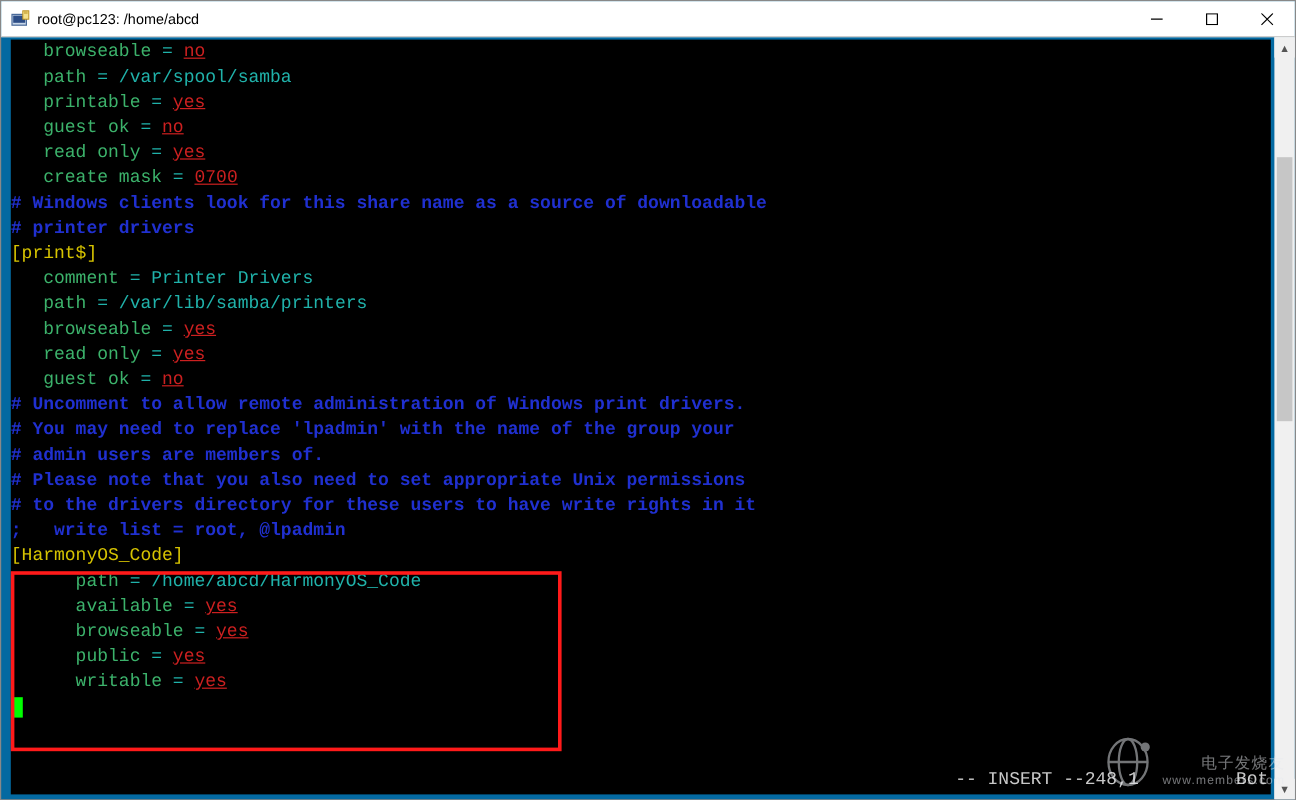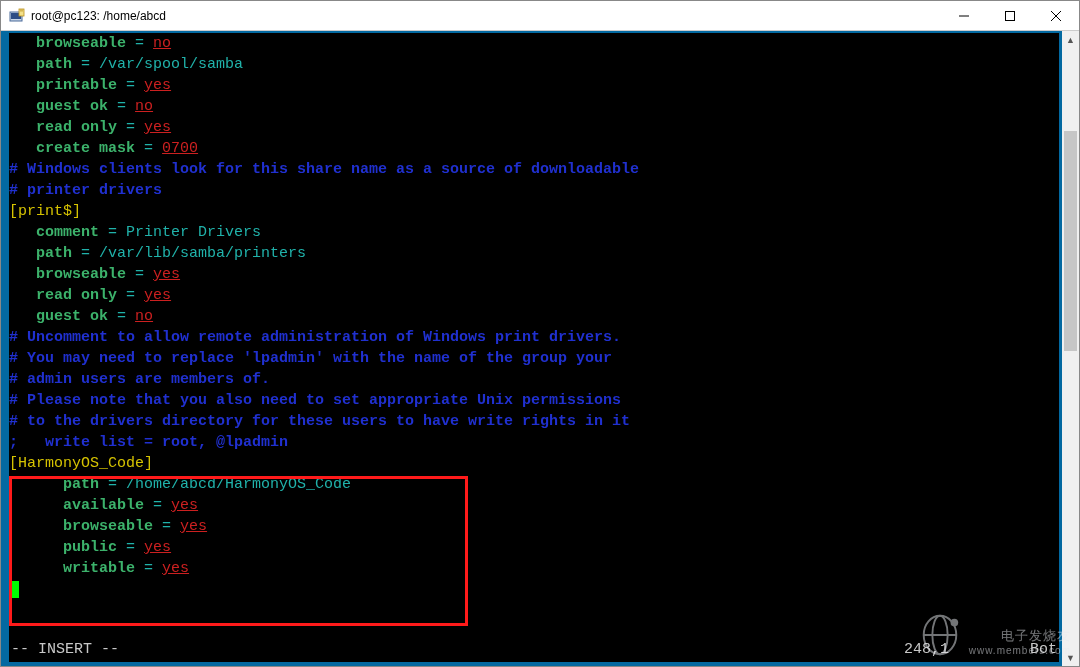--- a/index.html
+++ b/index.html
@@ -7,29 +7,29 @@
   .window { width: 1080px; height: 667px; background: #0369a1; position: relative; border: 1px solid #888; }
   .titlebar { height: 30px; background: #fff; display: flex; align-items: center; justify-content: space-between; border-bottom: 1px solid #ccc; }
   .title-left { display: flex; align-items: center; gap: 6px; padding-left: 8px; font-size: 12px; color: #000; }
   .putty-icon { width: 16px; height: 16px; }
   .win-controls { display: flex; height: 100%; }
   .win-btn { width: 46px; height: 100%; display: flex; align-items: center; justify-content: center; cursor: pointer; }
   .term { position: absolute; top: 32px; left: 8px; right: 20px; bottom: 4px; background: #000; font-family: "Consolas","Courier New",monospace; font-size: 15px; line-height: 21px; white-space: pre; color: #ccc; overflow: hidden; }
   .scrollbar { position: absolute; top: 30px; right: 0; width: 17px; bottom: 0; background: #f0f0f0; }
   .sb-up, .sb-down { height: 17px; background: #f0f0f0; display:flex; align-items:center; justify-content:center; font-size:9px; color:#555; }
   .sb-thumb { position: absolute; left: 2px; right: 2px; top: 100px; height: 220px; background: #c6c6c6; border-radius: 0; }
-  .c-green  { color: #3cb26b; font-weight: bold; }
+  .c-green  { color: #3cb26b; }
   .c-cyan   { color: #20b2aa; }
   .c-red    { color: #cc2020; text-decoration: underline; }
   .c-yellow { color: #d6c300; }
   .c-blue   { color: #2030d0; font-weight: bold; }
   .c-white  { color: #c8c8c8; }
   .redbox { position: absolute; border: 3px solid #ff1a1a; pointer-events: none; }
   .cursor-block { display:inline-block; width: 10px; height: 17px; background: #00ff00; vertical-align: text-bottom; }
-  .status-line { position: absolute; bottom: 2px; left: 0; right: 0; display: flex; justify-content: space-between; padding: 0 2px; }
+  .status-line { position: absolute; bottom: 2px; left: 0; right: 0; display: flex; justify-content: flex-end; padding: 0 2px; }
   .watermark { position: absolute; right: 8px; bottom: 8px; opacity: 0.5; display:flex; align-items:flex-end; gap:6px; }
   .watermark-icon { width: 46px; height: 46px; }
   .wm-text { color: #e6e9ee; font-size: 13px; line-height: 15px; letter-spacing: 1px; text-align: right; }
 </style>
 </head>
 <body>
 
 <div class="window">
 
   <div class="titlebar">

